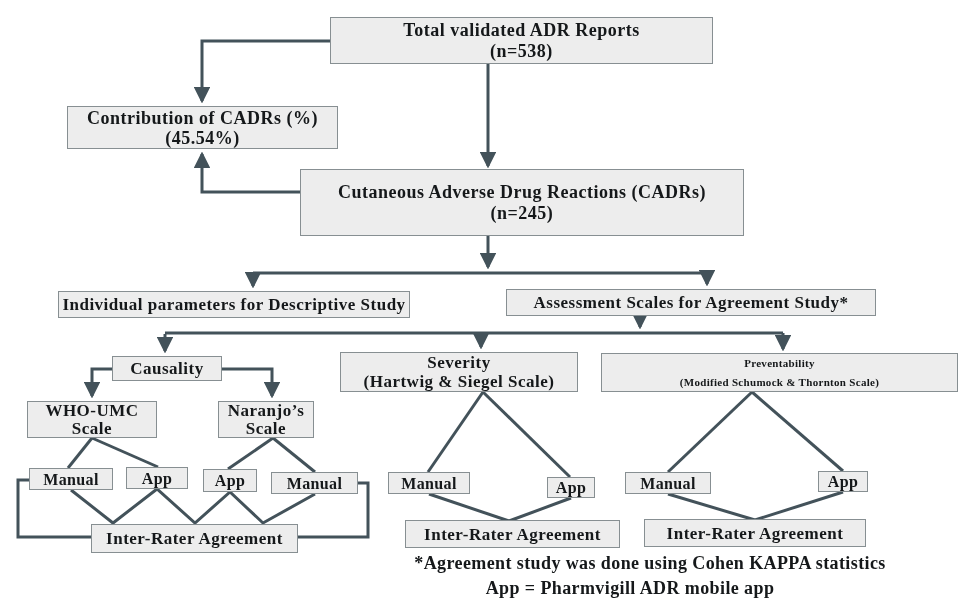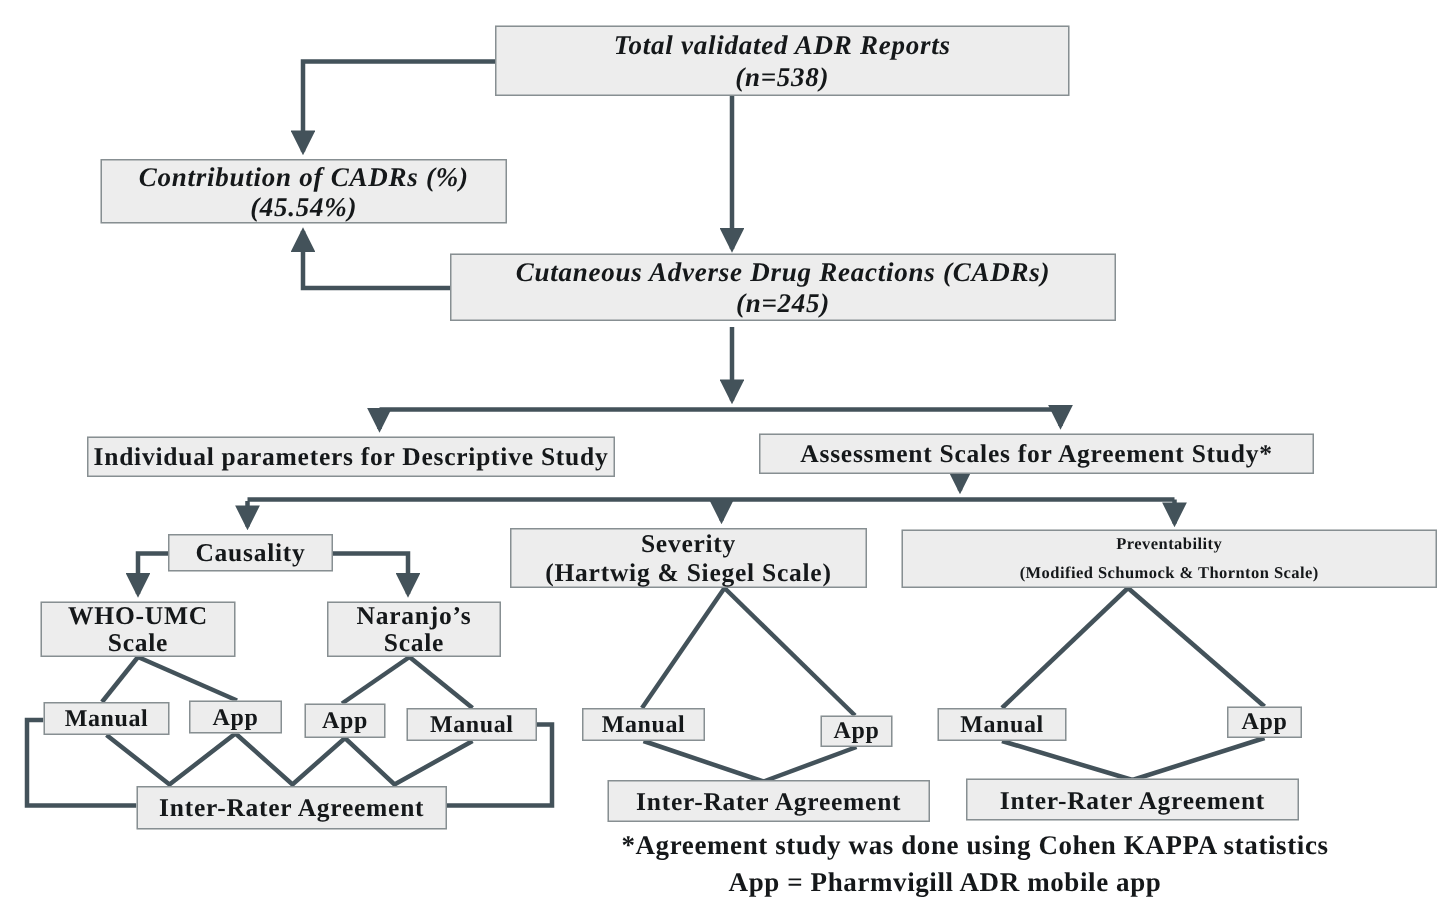--- a/index.html
+++ b/index.html
@@ -17,21 +17,21 @@
   }
   .connectors{position:absolute;left:0;top:0;z-index:1;}
   .connector{stroke:var(--line);stroke-width:3;fill:none;stroke-linejoin:miter;}
   .arrowhead{fill:var(--line);}
   .node{
     position:absolute;z-index:2;box-sizing:border-box;
     background:var(--box-fill);border:1.5px solid var(--box-border);
     display:flex;flex-direction:column;align-items:center;justify-content:center;
     text-align:center;font-weight:bold;letter-spacing:0.5px;
   }
-  .f18{font-size:18px;line-height:21px;font-style:italic;}
+  .f18{font-size:18px;line-height:21px;}
   .f17{font-size:17px;line-height:19px;}
   .f16s{font-size:16px;line-height:17px;letter-spacing:0.4px;}
   .footnote{
     position:absolute;z-index:2;font-weight:bold;font-size:18px;
     letter-spacing:0.4px;text-align:center;white-space:nowrap;
   }
 </style>
 </head>
 <body>
 
@@ -89,21 +89,21 @@
   <div class="node f18" style="left:330px;top:17px;width:383px;height:47px">
     <span>Total validated ADR Reports</span>
     <span>(n=538)</span>
   </div>
 
   <div class="node f18" style="left:67px;top:106px;width:271px;height:43px;line-height:20px">
     <span>Contribution of CADRs (%)</span>
     <span>(45.54%)</span>
   </div>
 
-  <div class="node f18" style="left:300px;top:169px;width:444px;height:45px">
+  <div class="node f18" style="left:300px;top:169px;width:444px;height:67px">
     <span>Cutaneous Adverse Drug Reactions (CADRs)</span>
     <span>(n=245)</span>
   </div>
 
   <div class="node f17" style="left:58px;top:291px;width:352px;height:27px">
     <span>Individual parameters for Descriptive Study</span>
   </div>
 
   <div class="node f17" style="left:506px;top:289px;width:370px;height:27px">
     <span>Assessment Scales for Agreement Study*</span>
@@ -121,21 +121,21 @@
   <div class="node" style="left:601px;top:353px;width:357px;height:39px;font-size:11px;line-height:18.5px;letter-spacing:0.3px">
     <span>Preventability</span>
     <span>(Modified Schumock &amp; Thornton Scale)</span>
   </div>
 
   <div class="node f17" style="left:27px;top:401px;width:130px;height:37px;line-height:18px">
     <span>WHO-UMC</span>
     <span>Scale</span>
   </div>
 
-  <div class="node f17" style="left:218px;top:401px;width:116px;height:37px;line-height:18px">
+  <div class="node f17" style="left:218px;top:401px;width:96px;height:37px;line-height:18px">
     <span>Naranjo’s</span>
     <span>Scale</span>
   </div>
 
   <div class="node f16s" style="left:29px;top:468px;width:84px;height:22px">
     <span>Manual</span>
   </div>
 
   <div class="node f16s" style="left:126px;top:467px;width:62px;height:22px">
     <span>App</span>

